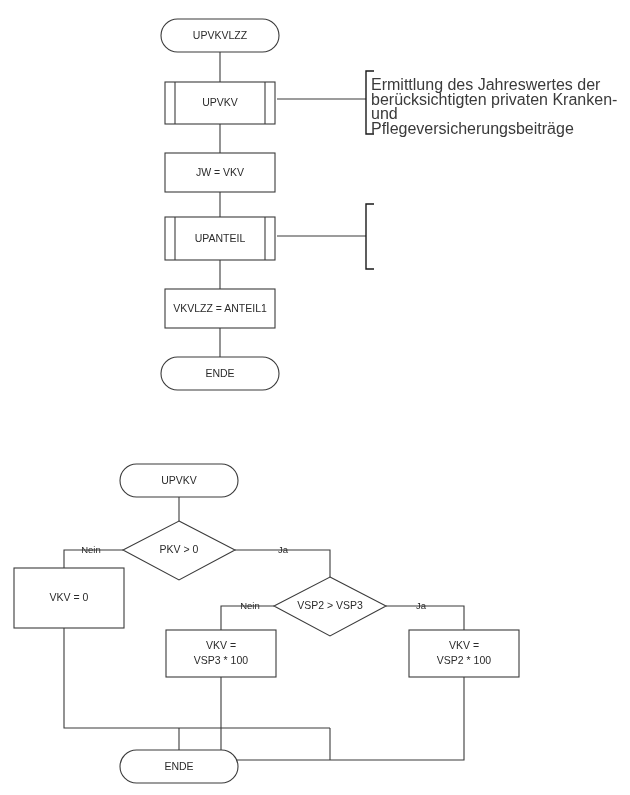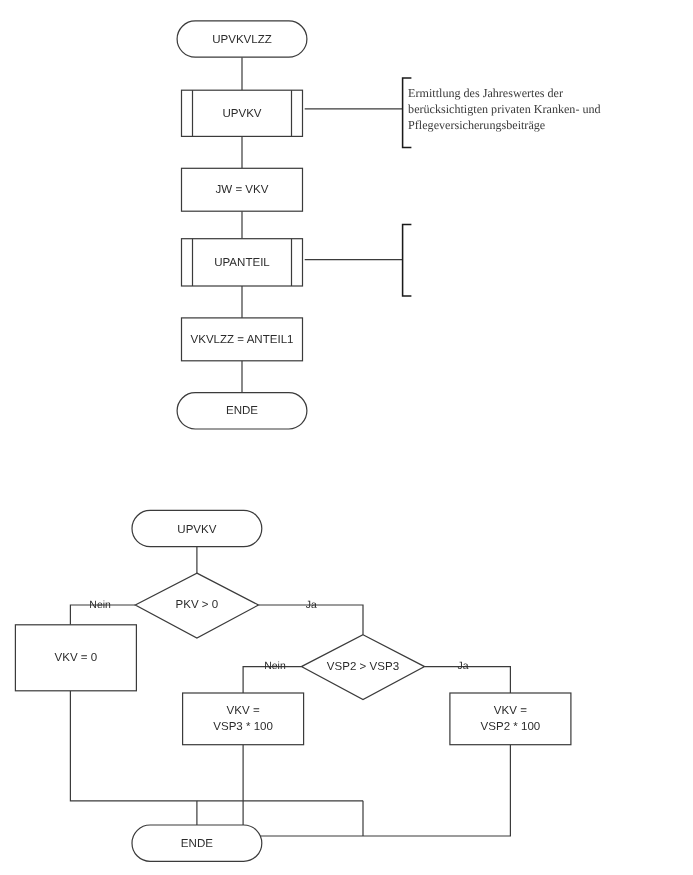--- a/index.html
+++ b/index.html
@@ -50,22 +50,22 @@
   }
   .edge-label {
     font-family: "Liberation Sans", sans-serif;
     font-size: 9.5px;
     fill: #2b2b2b;
     text-anchor: middle;
     dominant-baseline: middle;
   }
   .annot {
     position: absolute;
-    font-family: Liberation Serif, serif;
-    font-size: 11px;
+    font-family: Liberation Sans, sans-serif;
+    font-size: 16px;
     line-height: 14.6px;
     color: #3a3a3a;
     white-space: pre-line;
   }
   #annot-1 { left: 371px; top: 78px; width: 250px; }
   #annot-2 { left: 371px; top: 212px; width: 255px; }
 </style>
 </head>
 <body>
 

